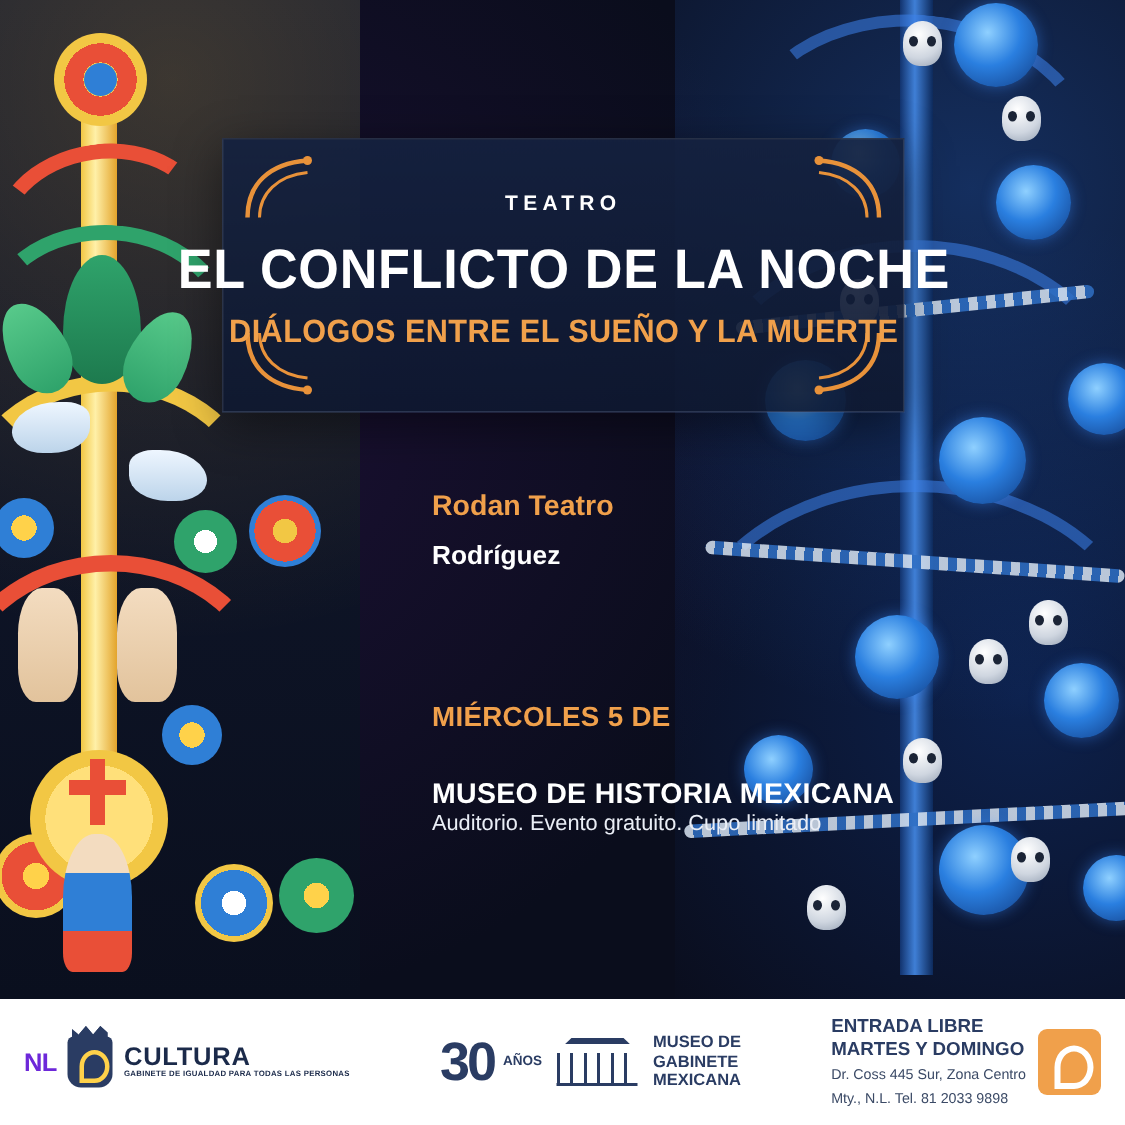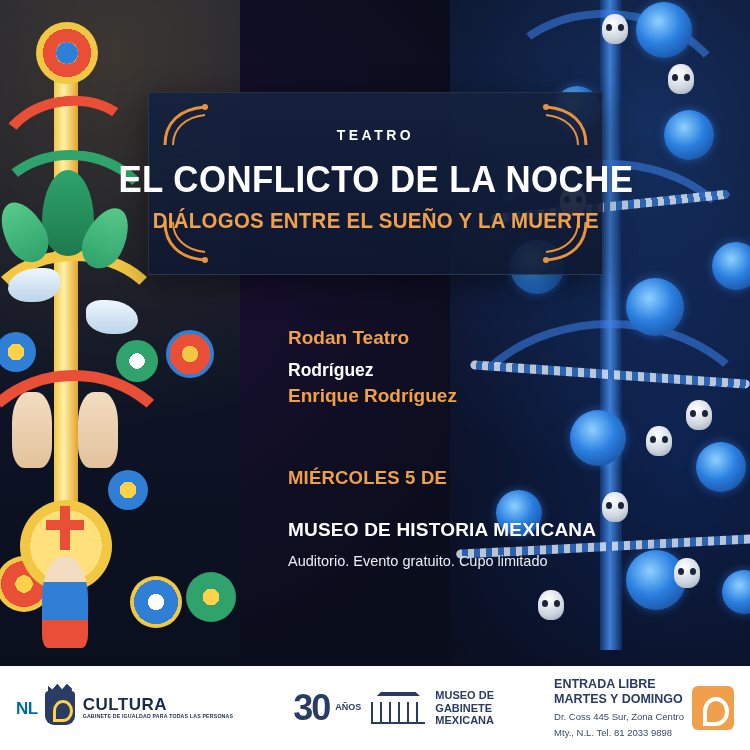--- a/index.html
+++ b/index.html
@@ -136,36 +136,36 @@
     position: absolute; left: 288px; top: 465px; width: 430px;
   }
   .date-line {
     color: #f0a04b; font-size: 18.5px; font-weight: 800; line-height: 1.42; letter-spacing: .2px;
   }
   .venue {
     margin-top: 28px;
     color: #ffffff; font-size: 19px; font-weight: 800; letter-spacing: .2px;
   }
   .venue-note {
-    margin-top: 12px;
+    margin-top: 0;
     color: #eaeef6; font-size: 14.5px; font-weight: 400;
   }
 
   
   .footer {
     position: absolute; left: 0; right: 0; bottom: 0; height: 84px;
     background: #ffffff;
     display: flex; align-items: center; justify-content: space-between;
     padding: 0 16px;
   }
   .f-block { display: flex; align-items: center; gap: 8px; }
 
   .nl-logo { display: flex; align-items: center; gap: 7px; }
   .nl-mark {
-    font-size: 17px; font-weight: 800; color: #0369a1; letter-spacing: -.5px; line-height: 1;
+    font-size: 17px; font-weight: 800; color: #6d28d9; letter-spacing: -.5px; line-height: 1;
   }
   .nl-badge {
     width: 30px; height: 34px; border-radius: 4px 4px 9px 9px;
     background: #2a3c63; position: relative;
   }
   .nl-badge::after {
     content: ""; position: absolute; left: 8px; top: 9px; width: 14px; height: 16px;
     border: 3px solid #ffd24a; border-radius: 50% 50% 50% 0;
   }
   .nl-badge .crown {
@@ -322,21 +322,20 @@
       </span>
 
       <div class="kicker">TEATRO</div>
       <div class="main-title">EL CONFLICTO DE LA NOCHE</div>
       <div class="sub-title">DIÁLOGOS ENTRE EL SUEÑO Y LA MUERTE</div>
     </div>
 
     <div class="info">
       <div class="credit-name">Rodan Teatro</div>
       <div class="credit-label">Rodríguez</div>
-      <div class="credit-name">Enrique Rodríguez</div>
     </div>
 
     <div class="dates">
       <div class="date-line">MIÉRCOLES 5 DE</div>
       <div class="venue">MUSEO DE HISTORIA MEXICANA</div>
       <div class="venue-note">Auditorio. Evento gratuito. Cupo limitado</div>
     </div>
   </div>
 
   <div class="footer">

